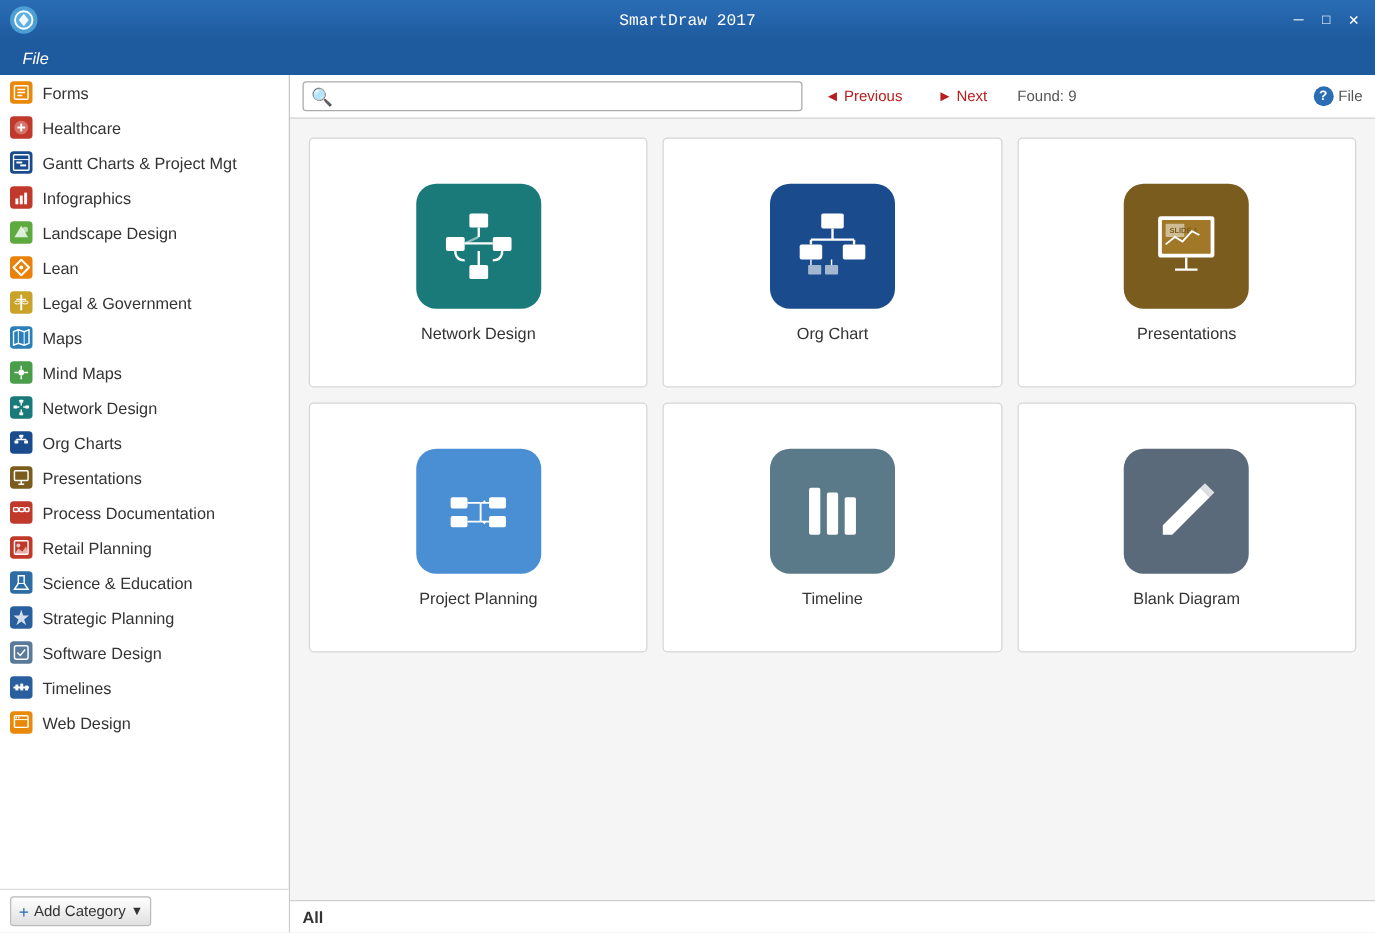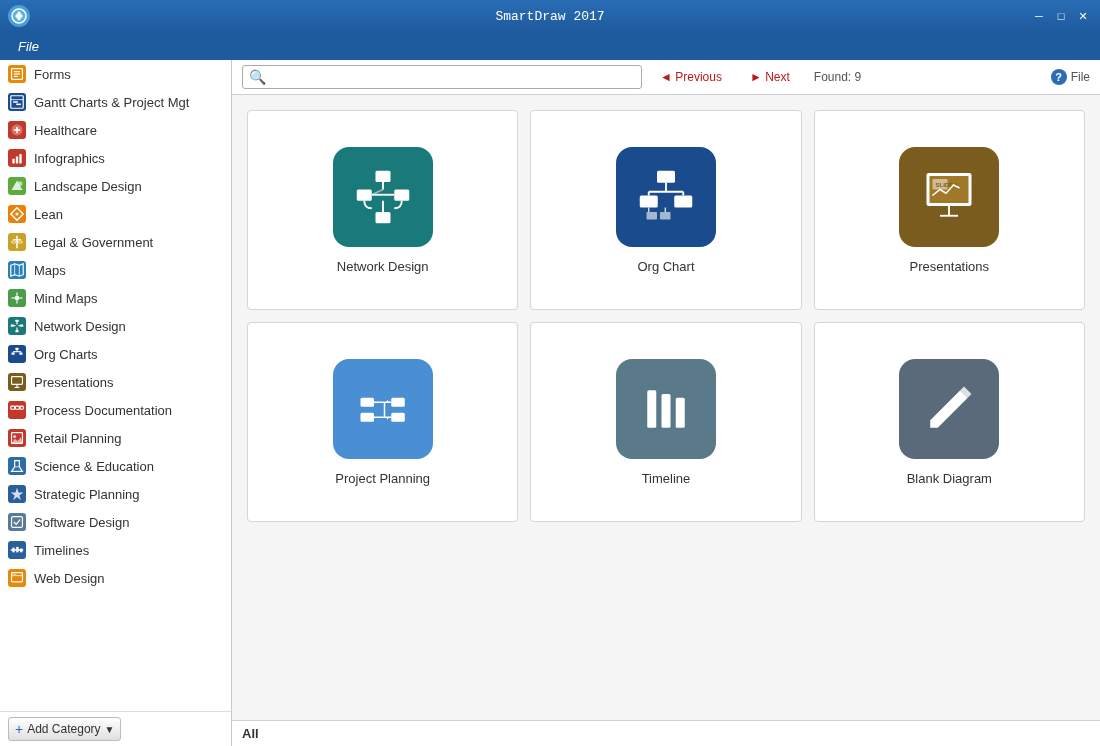--- a/index.html
+++ b/index.html
@@ -232,39 +232,39 @@
             <svg viewBox="0 0 18 18" width="14" height="14" fill="white">
               <rect x="2" y="2" width="14" height="14" rx="1" stroke="white" stroke-width="1.5" fill="none"></rect>
               <line x1="5" y1="6" x2="13" y2="6" stroke="white" stroke-width="1.5"></line>
               <line x1="5" y1="9" x2="13" y2="9" stroke="white" stroke-width="1.5"></line>
               <line x1="5" y1="12" x2="10" y2="12" stroke="white" stroke-width="1.5"></line>
             </svg>
           </div>
           <span class="sidebar-item-label">Forms</span>
         </div>
         <div class="sidebar-item">
+          <div class="sidebar-item-icon" style="background: rgb(192, 57, 43);">
+            <svg viewBox="0 0 18 18" width="14" height="14">
+              <path d="M9 2 C5 2 2 5 2 9 C2 13 5 16 9 16 C13 16 16 13 16 9 C16 5 13 2 9 2Z" fill="white" opacity="0.3"></path>
+              <rect x="8" y="5" width="2" height="8" fill="white"></rect>
+              <rect x="5" y="8" width="8" height="2" fill="white"></rect>
+            </svg>
+          </div>
+          <span class="sidebar-item-label">Healthcare</span>
+        </div>
+        <div class="sidebar-item">
           <div class="sidebar-item-icon" style="background: rgb(26, 75, 140);">
             <svg viewBox="0 0 18 18" width="14" height="14" fill="white">
               <rect x="1" y="1" width="16" height="16" rx="1" fill="none" stroke="white" stroke-width="1.5"></rect>
               <line x1="1" y1="6" x2="17" y2="6" stroke="white" stroke-width="1"></line>
               <rect x="4" y="8" width="6" height="2" fill="white"></rect>
               <rect x="8" y="11" width="6" height="2" fill="white"></rect>
             </svg>
           </div>
           <span class="sidebar-item-label">Gantt Charts &amp; Project Mgt</span>
-        </div>
-        <div class="sidebar-item">
-          <div class="sidebar-item-icon" style="background: rgb(192, 57, 43);">
-            <svg viewBox="0 0 18 18" width="14" height="14">
-              <path d="M9 2 C5 2 2 5 2 9 C2 13 5 16 9 16 C13 16 16 13 16 9 C16 5 13 2 9 2Z" fill="white" opacity="0.3"></path>
-              <rect x="8" y="5" width="2" height="8" fill="white"></rect>
-              <rect x="5" y="8" width="8" height="2" fill="white"></rect>
-            </svg>
-          </div>
-          <span class="sidebar-item-label">Healthcare</span>
         </div>
         <div class="sidebar-item">
           <div class="sidebar-item-icon" style="background: rgb(192, 57, 43);">
             <svg viewBox="0 0 18 18" width="14" height="14">
               <rect x="3" y="10" width="3" height="6" fill="white"></rect>
               <rect x="7.5" y="7" width="3" height="9" fill="white"></rect>
               <rect x="12" y="4" width="3" height="12" fill="white"></rect>
             </svg>
           </div>
           <span class="sidebar-item-label">Infographics</span>

